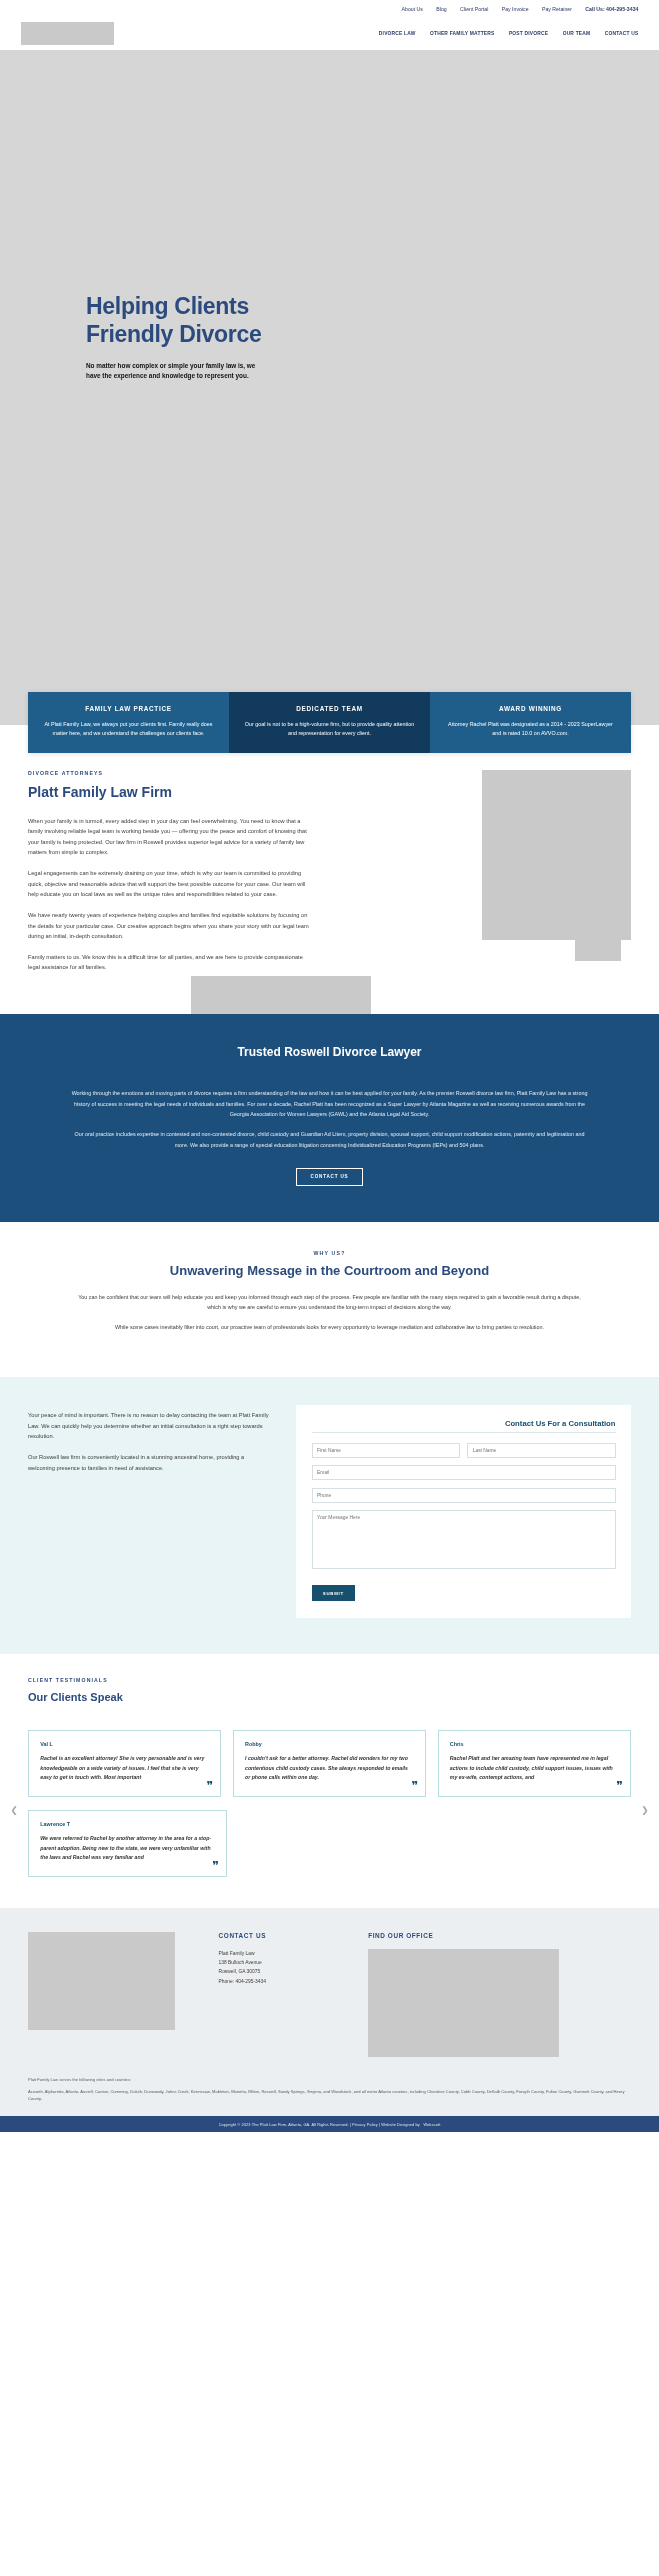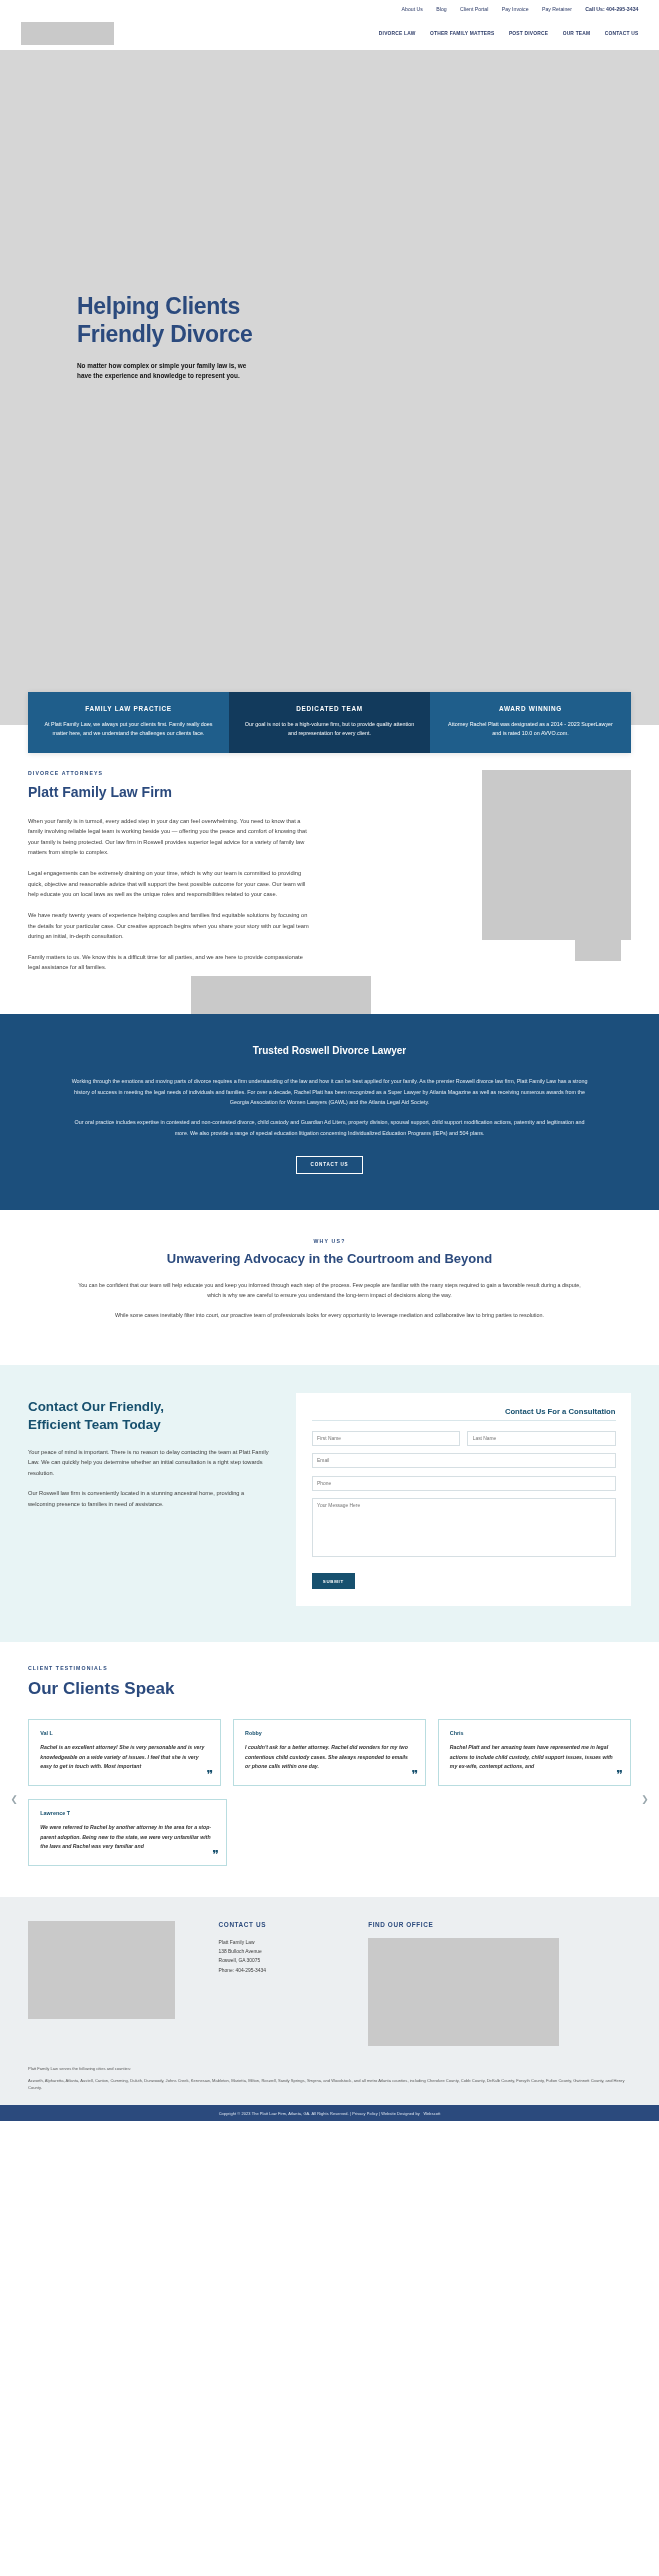--- a/index.html
+++ b/index.html
@@ -50,21 +50,21 @@
   .navlinks span { cursor: pointer; }
 
   
   .hero {
     height: 675px;
     background: #d6d6d6;
     position: relative;
   }
   .hero-inner {
     position: absolute;
-    left: 77px;
+    left: 86px;
     top: 242px;
     width: 289px;
   }
   .hero h1 {
     font-size: 23px;
     line-height: 1.22;
     color: #2b4a7d;
     font-weight: bold;
     letter-spacing: -0.3px;
   }
@@ -156,23 +156,23 @@
 
   
   .trusted {
     background: #1c4f7c;
     color: #fff;
     padding: 31px 67px 36px;
     text-align: center;
     position: relative;
   }
   .trusted h2 {
-    font-size: 10px;
-    font-weight: bold;
-    margin-bottom: 20px;
+    font-size: 12px;
+    font-weight: bold;
+    margin-bottom: 29px;
   }
   .trusted p {
     font-size: 5.4px;
     line-height: 1.95;
     margin-bottom: 9.3px;
     color: #e6eef5;
   }
   .btn-outline {
     display: inline-block;
     margin-top: 8.2px;
@@ -267,24 +267,24 @@
     cursor: pointer;
     font-family: "Liberation Sans", sans-serif;
   }
 
   
   .testi {
     padding: 23px 28px 31px;
     background: #fff;
   }
   .testi h2 {
-    font-size: 17px;
+    font-size: 11px;
     color: #2b4a7d;
     font-weight: bold;
-    margin-bottom: 20px;
+    margin-bottom: 27px;
   }
   .testi-grid {
     display: flex;
     gap: 11.3px;
     position: relative;
   }
   .testi-card {
     width: 33%;
     border: 0.5px solid #b9dde0;
     padding: 10.3px 11.3px 13.4px;
@@ -439,31 +439,27 @@
 
 <div class="trusted">
   <h2>Trusted Roswell Divorce Lawyer</h2>
   <p>Working through the emotions and moving parts of divorce requires a firm understanding of the law and how it can be best applied for your family. As the premier Roswell divorce law firm, Platt Family Law has a strong history of success in meeting the legal needs of individuals and families. For over a decade, Rachel Platt has been recognized as a Super Lawyer by Atlanta Magazine as well as receiving numerous awards from the Georgia Association for Women Lawyers (GAWL) and the Atlanta Legal Aid Society.</p>
   <p>Our oral practice includes expertise in contested and non-contested divorce, child custody and Guardian Ad Litem, property division, spousal support, child support modification actions, paternity and legitimation and more. We also provide a range of special education litigation concerning Individualized Education Programs (IEPs) and 504 plans.</p>
   <button class="btn-outline">CONTACT US</button>
 </div>
 
 <div class="whyus">
   <div class="eyebrow">WHY US?</div>
-  <h2>Unwavering Advocacy in the Courtroom and Beyond</h2>
+  <h2>Unwavering Message in the Courtroom and Beyond</h2>
   <p>You can be confident that our team will help educate you and keep you informed through each step of the process. Few people are familiar with the many steps required to gain a favorable result during a dispute, which is why we are careful to ensure you understand the long-term impact of decisions along the way.</p>
   <p>While some cases inevitably filter into court, our proactive team of professionals looks for every opportunity to leverage mediation and collaborative law to bring parties to resolution.</p>
 </div>
 
 <div class="contact">
   <div class="contact-left">
-    <h2>
-      <span>Contact Our Friendly,</span><br>
-      <span>Efficient Team Today</span>
-    </h2>
     <p>Your peace of mind is important. There is no reason to delay contacting the team at Platt Family Law. We can quickly help you determine whether an initial consultation is a right step towards resolution.</p>
     <p>Our Roswell law firm is conveniently located in a stunning ancestral home, providing a welcoming presence to families in need of assistance.</p>
   </div>
   <div class="form-card">
     <h3>Contact Us For a Consultation</h3>
     <div class="form-underline"></div>
     <div class="form-row">
       <input type="text" placeholder="First Name" style="">
       <input type="text" placeholder="Last Name" style="">
     </div>

